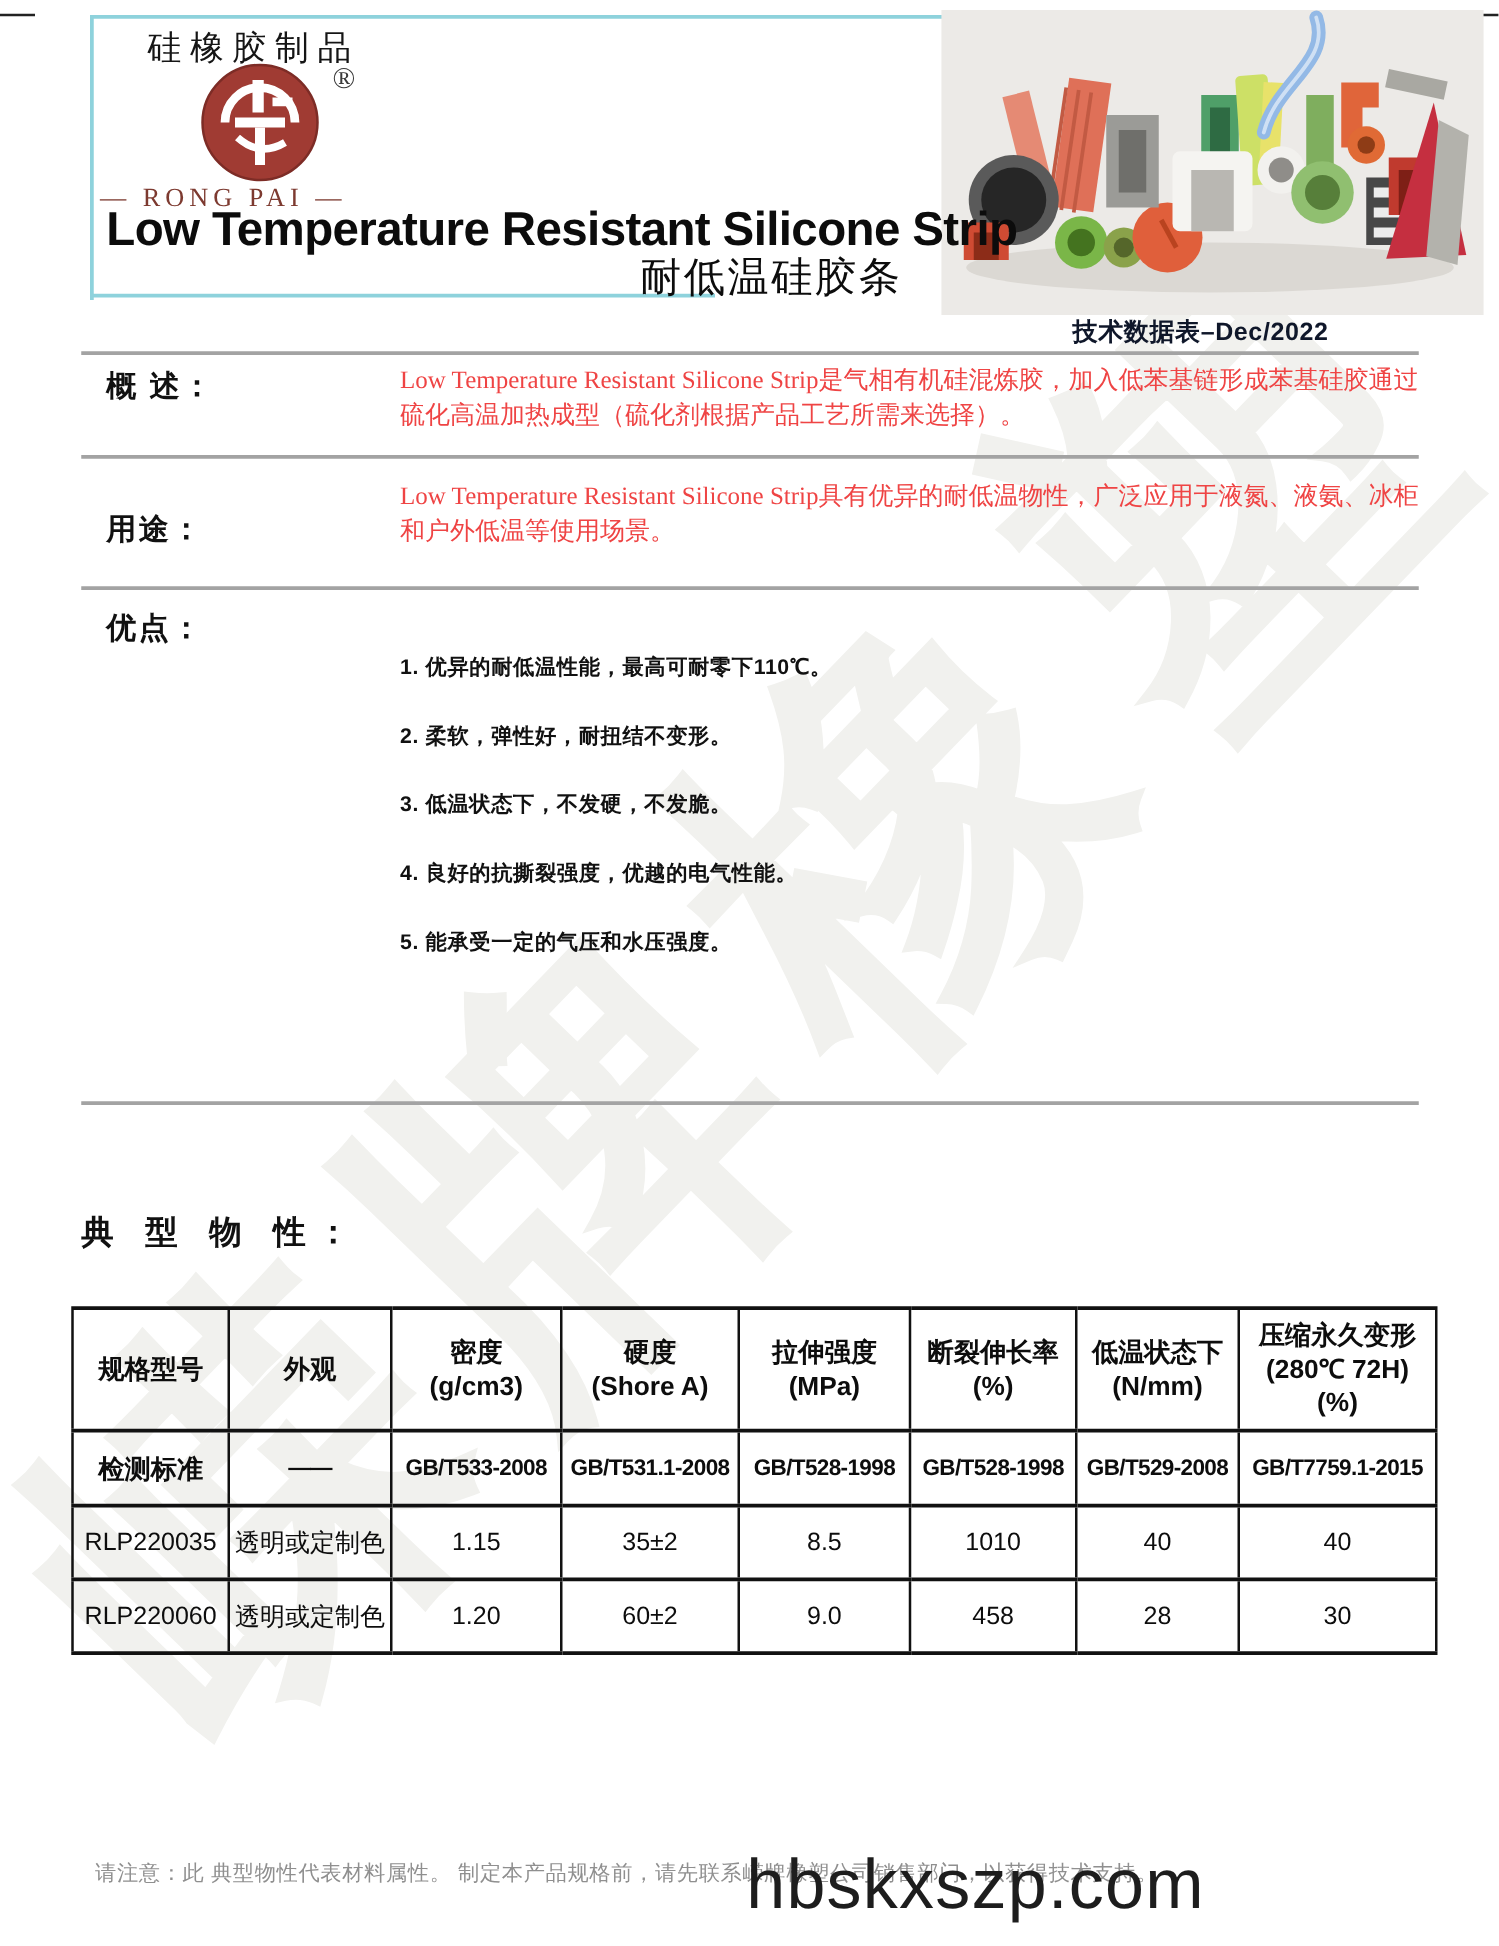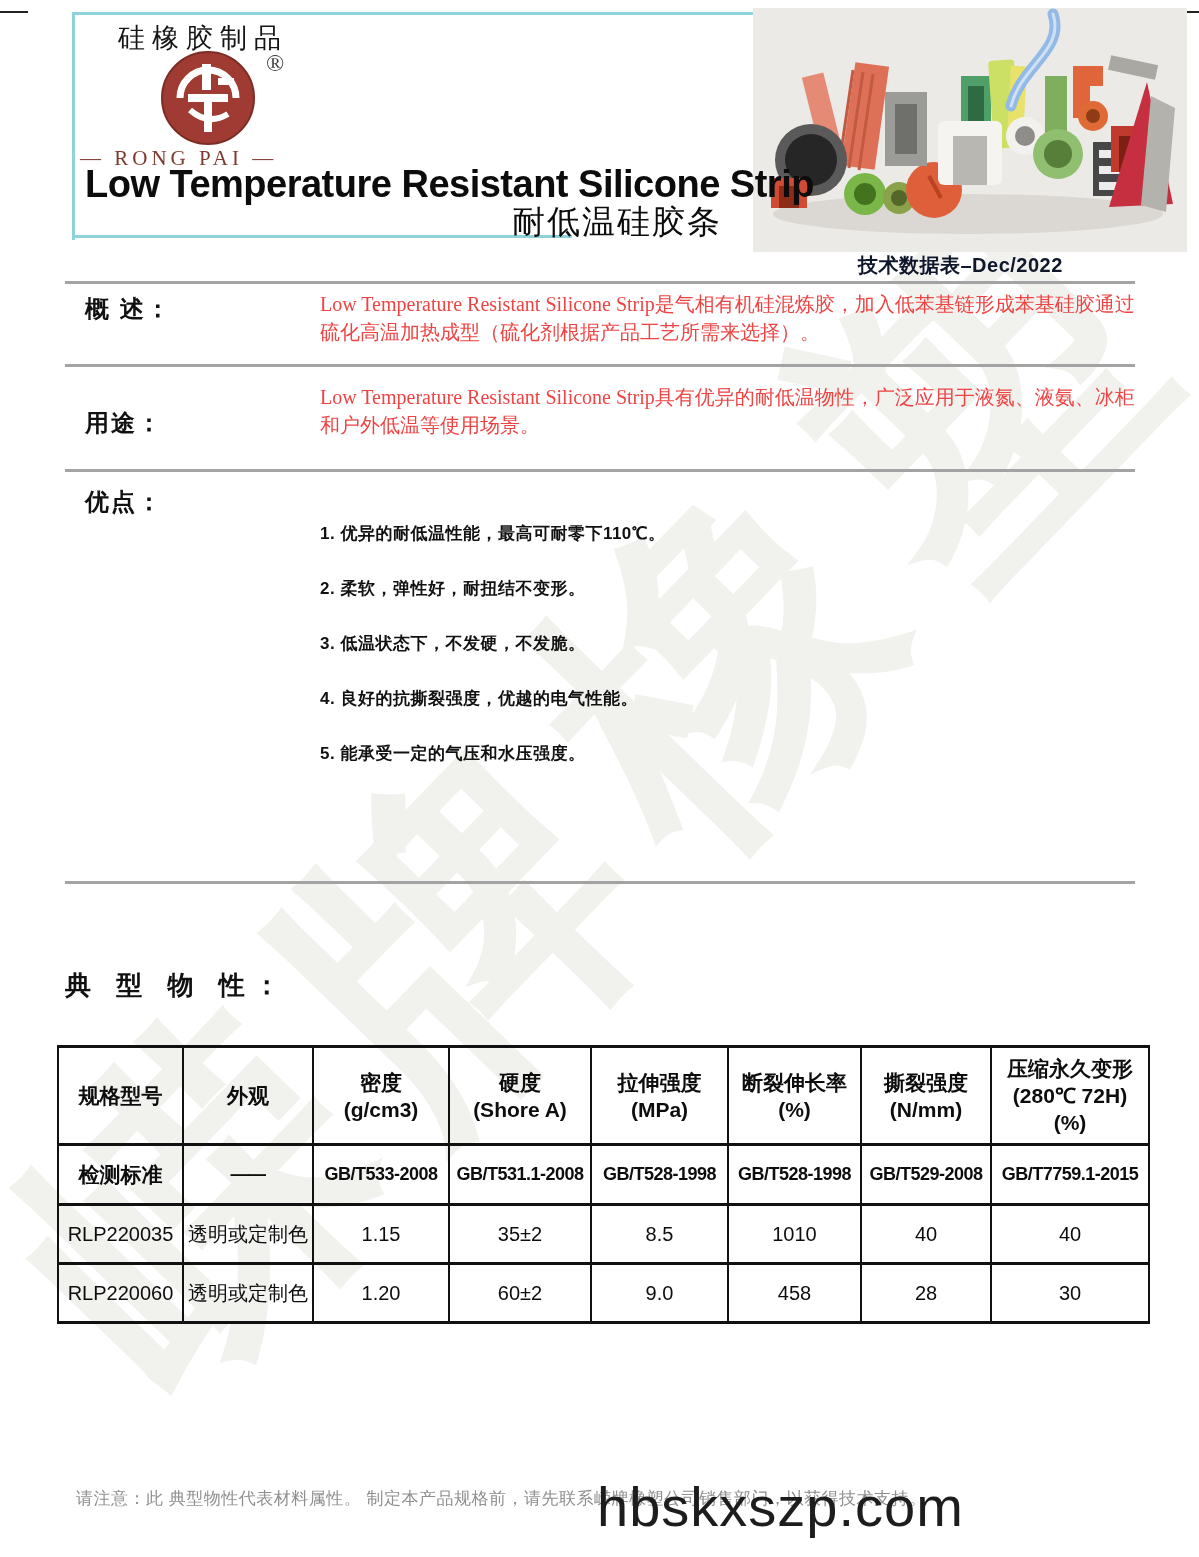--- a/index.html
+++ b/index.html
@@ -206,21 +206,21 @@
       </td>
       <td>
         <span class="cl">拉伸强度</span>
         <span class="cl">(MPa)</span>
       </td>
       <td>
         <span class="cl">断裂伸长率</span>
         <span class="cl">(%)</span>
       </td>
       <td>
-        <span class="cl">撕裂强度</span>
+        <span class="cl">低温状态下</span>
         <span class="cl">(N/mm)</span>
       </td>
       <td>
         <span class="cl">压缩永久变形</span>
         <span class="cl">(280℃ 72H)</span>
         <span class="cl">(%)</span>
       </td>
     </tr>
     <tr class="std">
       <td style="font-size:21px;letter-spacing:0;">检测标准</td>

